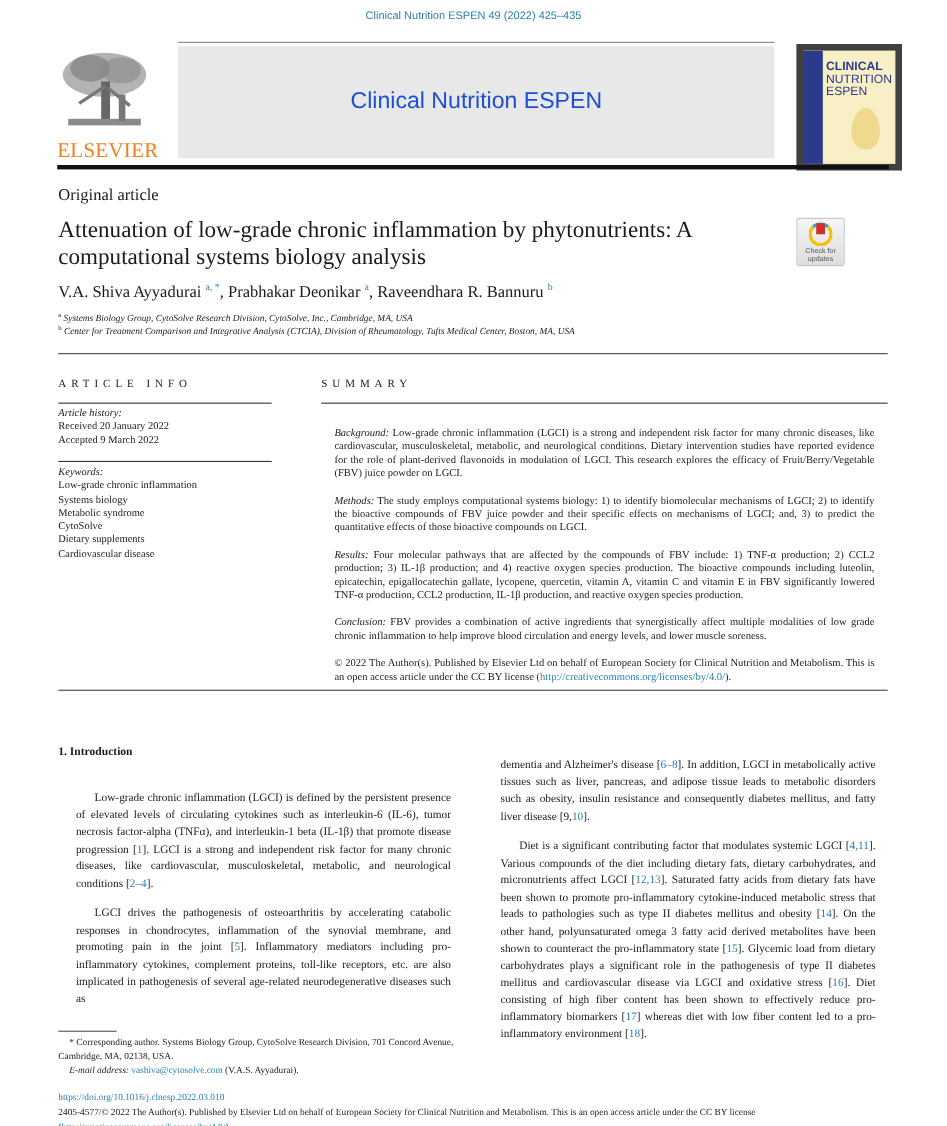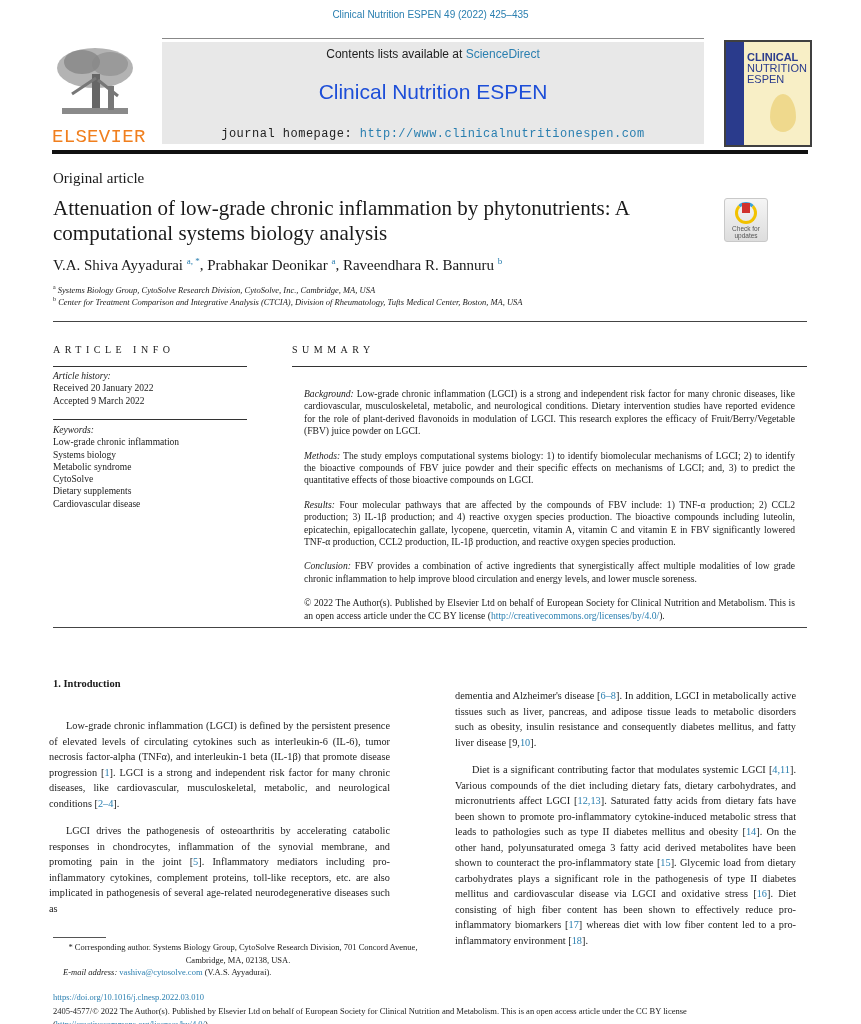--- a/index.html
+++ b/index.html
@@ -7,22 +7,22 @@
   .abs { position:absolute; }
   a, .link { color:#2a7fb0; text-decoration:none; }
   .running-head { left:0; width:861px; top:9px; text-align:center; font-family:Liberation Sans, sans-serif; font-size:10px; color:#2a7fb0; }
   .top-rule { left:162px; top:38px; width:542px; height:1px; background:#888; }
   .banner { left:162px; top:42px; width:542px; height:102px; background:#e8e8e8; }
   .banner .contents { position:absolute; top:5px; width:100%; text-align:center; font-family:"Liberation Sans", sans-serif; font-size:12px; color:#222; }
   .banner .jtitle { position:absolute; top:38px; width:100%; text-align:center; font-family:"Liberation Sans", sans-serif; font-size:21px; color:#1d4ed8; }
   .banner .homepage { position:absolute; top:85px; width:100%; text-align:center; font-family:"Liberation Mono", monospace; font-size:12px; color:#222; letter-spacing:0.5px; }
   .logo { left:52px; top:44px; width:92px; height:100px; }
   .logo .tree { width:86px; height:74px; margin:0 auto; }
-  .logo .wordmark { text-align:center; font-family:Liberation Mono, monospace; font-size:19px; color:#f07f1e; letter-spacing:0.3px; margin-top:4px; }
-  .cover { left:724px; top:40px; width:84px; height:103px; background:#f8efc6; border:2px solid #404040; overflow:hidden; }
+  .logo .wordmark { text-align:center; font-family:Liberation Serif, serif; font-size:19px; color:#f07f1e; letter-spacing:0.3px; margin-top:4px; }
+  .cover { left:724px; top:40px; width:84px; height:103px; background:#f8efc6; border:6px solid #404040; overflow:hidden; }
   .cover .spine { position:absolute; left:0; top:0; width:18px; height:100%; background:#2a3b8c; }
   .cover .ct { position:absolute; left:21px; top:10px; font-family:"Liberation Sans", sans-serif; line-height:11px; }
   .cover .ct .c1 { font-size:11px; font-weight:bold; color:#2a3b8c; }
   .cover .ct .c2 { font-size:11px; color:#2a3b8c; }
   .cover .drop { position:absolute; left:44px; top:52px; width:26px; height:38px; background:#efd98d; border-radius:50% 50% 50% 50% / 60% 60% 40% 40%; }
   .thick-rule { left:52px; top:150px; width:756px; height:4px; background:#111; }
   .article-type { left:53px; top:170px; font-size:15px; }
   .title { left:53px; top:196px; width:660px; font-size:21px; line-height:25px; }
   .cfu { left:724px; top:198px; width:42px; height:42px; border:1px solid #c9c9c9; border-radius:3px; background:linear-gradient(#f5f5f5,#ddd); text-align:center; }
   .cfu .ring { width:16px; height:16px; border-radius:50%; border:3px solid #f2c200; border-top-color:#3aa0d8; margin:3px auto 0; position:relative; }
@@ -61,27 +61,21 @@
     <ellipse cx="58" cy="20" rx="18" ry="12" fill="#888" opacity="0.6"></ellipse>
     <rect x="40" y="30" width="8" height="38" fill="#666"></rect>
     <path d="M44 34 L20 50 M46 36 L66 52" stroke="#777" stroke-width="3"></path>
     <rect x="10" y="64" width="66" height="6" fill="#8a8a8a"></rect>
     <rect x="56" y="42" width="6" height="24" fill="#777"></rect>
   </svg>
   <div class="wordmark">ELSEVIER</div>
 </div>
 
 <div class="abs banner">
-  <div class="contents">
-    <span>Contents lists available at </span><span class="link">ScienceDirect</span>
-  </div>
   <div class="jtitle">Clinical Nutrition ESPEN</div>
-  <div class="homepage">
-    <span>journal homepage: </span><span class="link">http://www.clinicalnutritionespen.com</span>
-  </div>
 </div>
 
 <div class="abs cover">
   <div class="spine"></div>
   <div class="ct">
     <div class="c1">CLINICAL</div>
     <div class="c2">NUTRITION</div>
     <div class="c2">ESPEN</div>
   </div>
   <div class="drop"></div>
@@ -144,30 +138,30 @@
   <p><i>Background:</i><span> Low-grade chronic inflammation (LGCI) is a strong and independent risk factor for many chronic diseases, like cardiovascular, musculoskeletal, metabolic, and neurological conditions. Dietary intervention studies have reported evidence for the role of plant-derived flavonoids in modulation of LGCI. This research explores the efficacy of Fruit/Berry/Vegetable (FBV) juice powder on LGCI.</span></p>
   <p><i>Methods:</i><span> The study employs computational systems biology: 1) to identify biomolecular mechanisms of LGCI; 2) to identify the bioactive compounds of FBV juice powder and their specific effects on mechanisms of LGCI; and, 3) to predict the quantitative effects of those bioactive compounds on LGCI.</span></p>
   <p><i>Results:</i><span> Four molecular pathways that are affected by the compounds of FBV include: 1) TNF-α production; 2) CCL2 production; 3) IL-1β production; and 4) reactive oxygen species production. The bioactive compounds including luteolin, epicatechin, epigallocatechin gallate, lycopene, quercetin, vitamin A, vitamin C and vitamin E in FBV significantly lowered TNF-α production, CCL2 production, IL-1β production, and reactive oxygen species production.</span></p>
   <p><i>Conclusion:</i><span> FBV provides a combination of active ingredients that synergistically affect multiple modalities of low grade chronic inflammation to help improve blood circulation and energy levels, and lower muscle soreness.</span></p>
   <p><span>© 2022 The Author(s). Published by Elsevier Ltd on behalf of European Society for Clinical Nutrition and Metabolism. This is an open access article under the CC BY license (</span><span class="link">http://creativecommons.org/licenses/by/4.0/</span><span>).</span></p>
 </div>
 <div class="abs rule" style="left:53px; top:627px; width:754px; background:#444;"></div>
 
 <div class="abs h1">1.  Introduction</div>
 
-<div class="abs col" style="left:37px; top:706px; width:365px;">
+<div class="abs col" style="left:57px; top:706px; width:365px;">
   <p><span>Low-grade chronic inflammation (LGCI) is defined by the persistent presence of elevated levels of circulating cytokines such as interleukin-6 (IL-6), tumor necrosis factor-alpha (TNFα), and interleukin-1 beta (IL-1β) that promote disease progression [</span><a>1</a><span>]. LGCI is a strong and independent risk factor for many chronic diseases, like cardiovascular, musculoskeletal, metabolic, and neurological conditions [</span><a>2–4</a><span>].</span></p>
   <p><span>LGCI drives the pathogenesis of osteoarthritis by accelerating catabolic responses in chondrocytes, inflammation of the synovial membrane, and promoting pain in the joint [</span><a>5</a><span>]. Inflammatory mediators including pro-inflammatory cytokines, complement proteins, toll-like receptors, etc. are also implicated in pathogenesis of several age-related neurodegenerative diseases such as</span></p>
 </div>
 
 <div class="abs col" style="left:443px; top:676px; width:365px;">
   <p class="noind"><span>dementia and Alzheimer's disease [</span><a>6–8</a><span>]. In addition, LGCI in metabolically active tissues such as liver, pancreas, and adipose tissue leads to metabolic disorders such as obesity, insulin resistance and consequently diabetes mellitus, and fatty liver disease [9,</span><a>10</a><span>].</span></p>
   <p><span>Diet is a significant contributing factor that modulates systemic LGCI [</span><a>4,11</a><span>]. Various compounds of the diet including dietary fats, dietary carbohydrates, and micronutrients affect LGCI [</span><a>12,13</a><span>]. Saturated fatty acids from dietary fats have been shown to promote pro-inflammatory cytokine-induced metabolic stress that leads to pathologies such as type II diabetes mellitus and obesity [</span><a>14</a><span>]. On the other hand, polyunsaturated omega 3 fatty acid derived metabolites have been shown to counteract the pro-inflammatory state [</span><a>15</a><span>]. Glycemic load from dietary carbohydrates plays a significant role in the pathogenesis of type II diabetes mellitus and cardiovascular disease via LGCI and oxidative stress [</span><a>16</a><span>]. Diet consisting of high fiber content has been shown to effectively reduce pro-inflammatory biomarkers [</span><a>17</a><span>] whereas diet with low fiber content led to a pro-inflammatory environment [</span><a>18</a><span>].</span></p>
 </div>
 
 <div class="abs fn-rule"></div>
 <div class="abs footnote">
-  <div style="text-indent:10px;text-align:center;">* Corresponding author. Systems Biology Group, CytoSolve Research Division, 701 Concord Avenue, Cambridge, MA, 02138, USA.</div>
+  <div style="text-indent:10px;">* Corresponding author. Systems Biology Group, CytoSolve Research Division, 701 Concord Avenue, Cambridge, MA, 02138, USA.</div>
   <div style="padding-left:10px;"><i>E-mail address: </i><a>vashiva@cytosolve.com</a><span> (V.A.S. Ayyadurai).</span></div>
 </div>
 
 <div class="abs doi"><a>https://doi.org/10.1016/j.clnesp.2022.03.010</a></div>
 <div class="abs copy"><span>2405-4577/© 2022 The Author(s). Published by Elsevier Ltd on behalf of European Society for Clinical Nutrition and Metabolism. This is an open access article under the CC BY license (</span><a>http://creativecommons.org/licenses/by/4.0/</a><span>).</span></div>
 
 </body></html>

